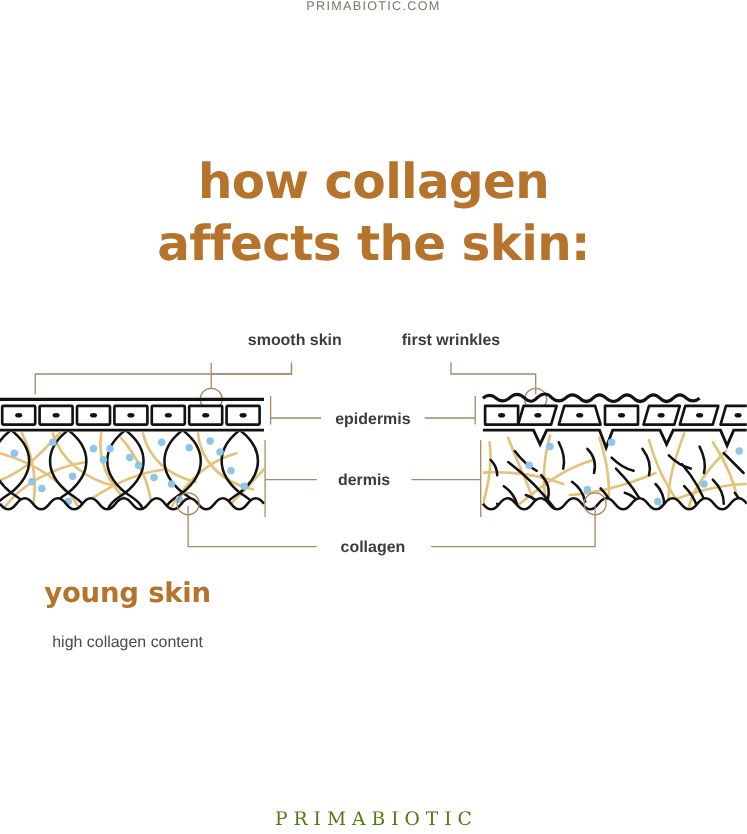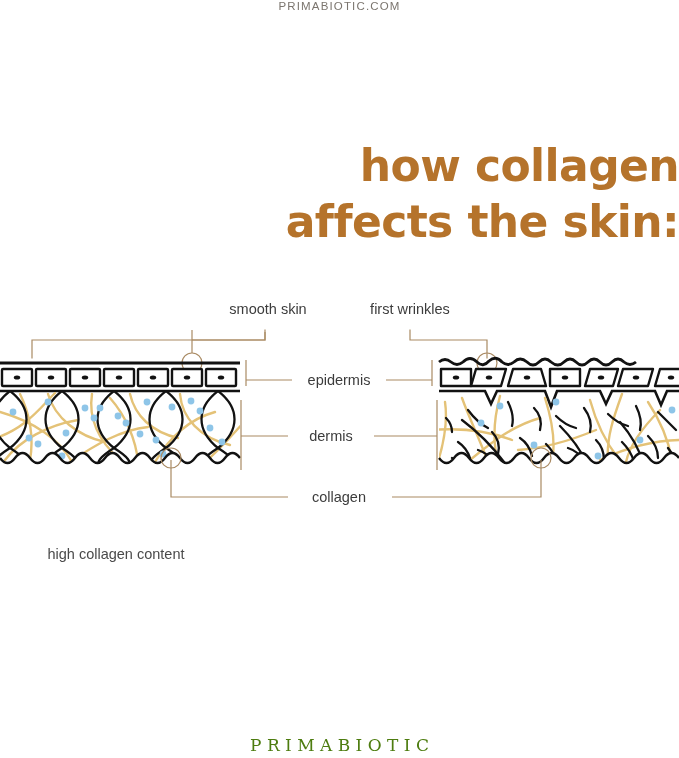--- a/index.html
+++ b/index.html
@@ -37,37 +37,38 @@
     font-family: "Liberation Sans", sans-serif;
     font-weight: 400;
   }
 
   
   .headline {
     position: absolute;
     top: 138px;
     left: 0;
     width: 679px;
-    text-align: right;
+    text-align: center;
     color: #b5732b;
     font-family: "DejaVu Sans", sans-serif;
     font-weight: 700;
     font-size: 44px;
     line-height: 56px;
     letter-spacing: -0.6px;
   }
   .headline .l1, .headline .l2 { display: block; }
 
   
   .diagram {
     position: absolute;
     left: 0;
     top: 290px;
     width: 656px;
     height: 230px;
+    font-weight: bold;
   }
   .diagram svg { display: block; }
 
   
   .caption {
     position: absolute;
     text-align: center;
   }
   .caption .big {
     display: block;
@@ -361,20 +362,21 @@
         <path d="M541,170 L541,207 L392,207"></path>
       </g>
       <circle cx="171" cy="168" r="10" fill="none" stroke="#a98a63" stroke-width="1.2"></circle>
       <circle cx="541" cy="168" r="10" fill="none" stroke="#a98a63" stroke-width="1.2"></circle>
       <text x="339" y="212" text-anchor="middle" font-family="Liberation Sans, sans-serif" font-size="14.5" fill="#3c3c3c">collagen</text>
 
     </svg>
   </div>
 
   <div class="caption" id="caption-young">
+    <span class="big">young skin</span>
     <span class="small">high collagen content</span>
   </div>
 
   <div class="caption" id="caption-aging">
   </div>
 
   <div class="brand">PRIMABIOTIC</div>
 
 </div>
 

